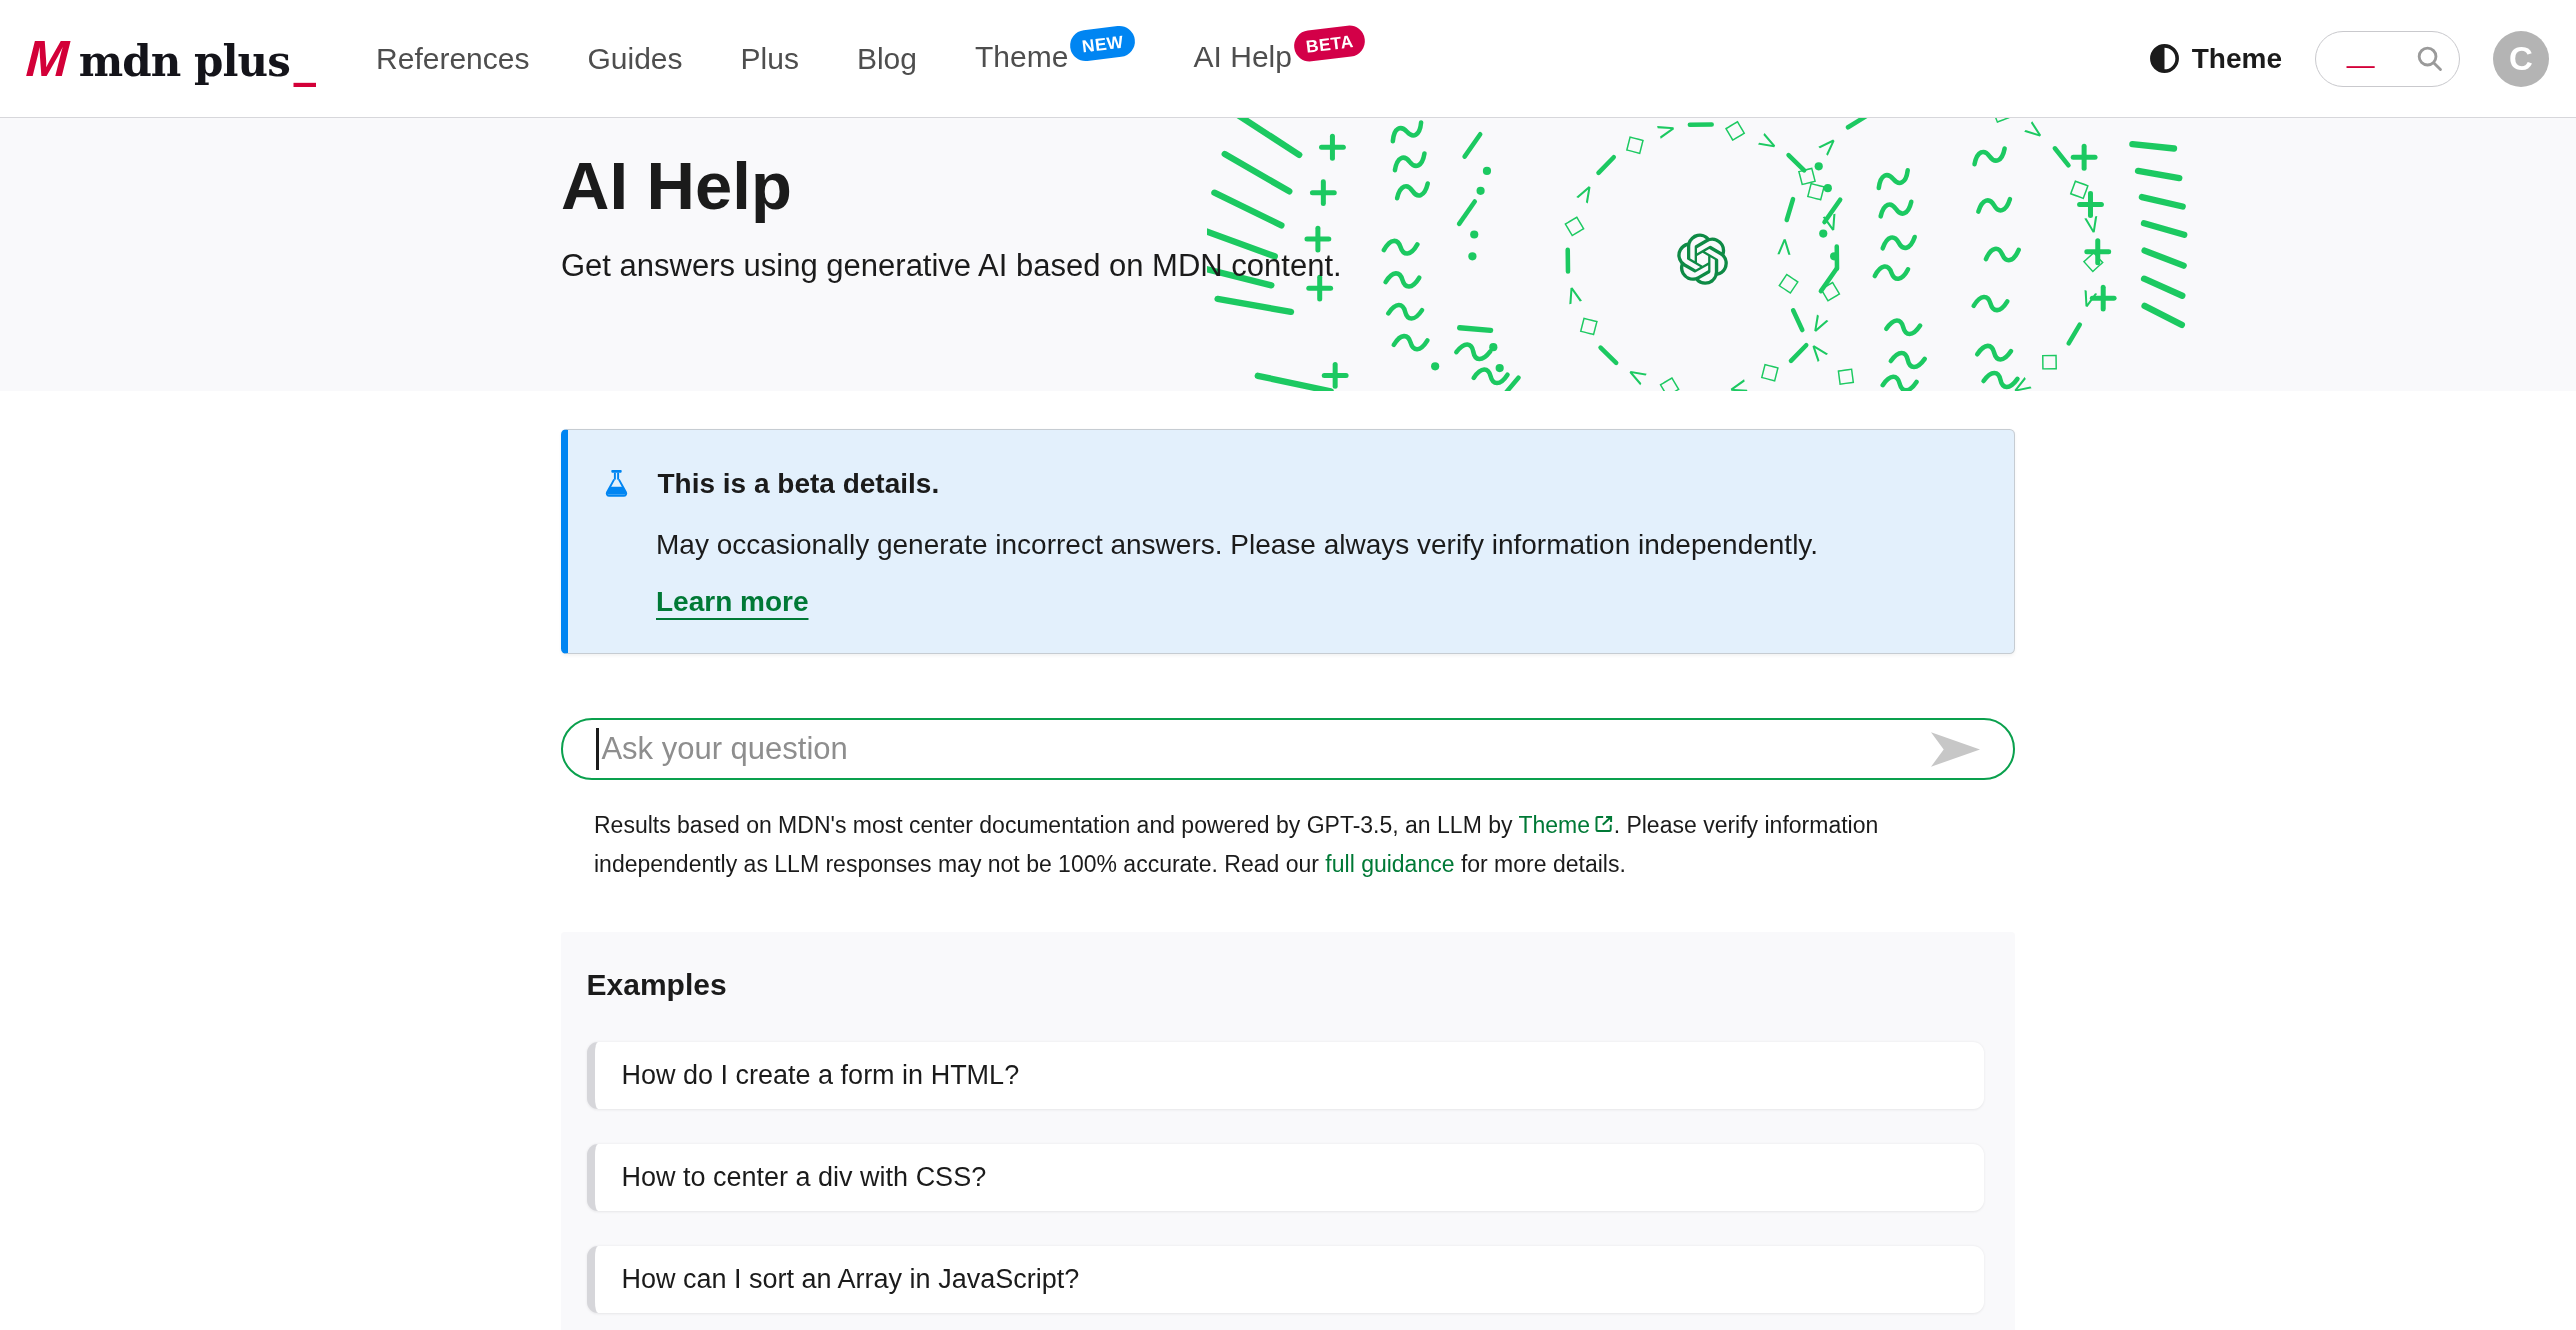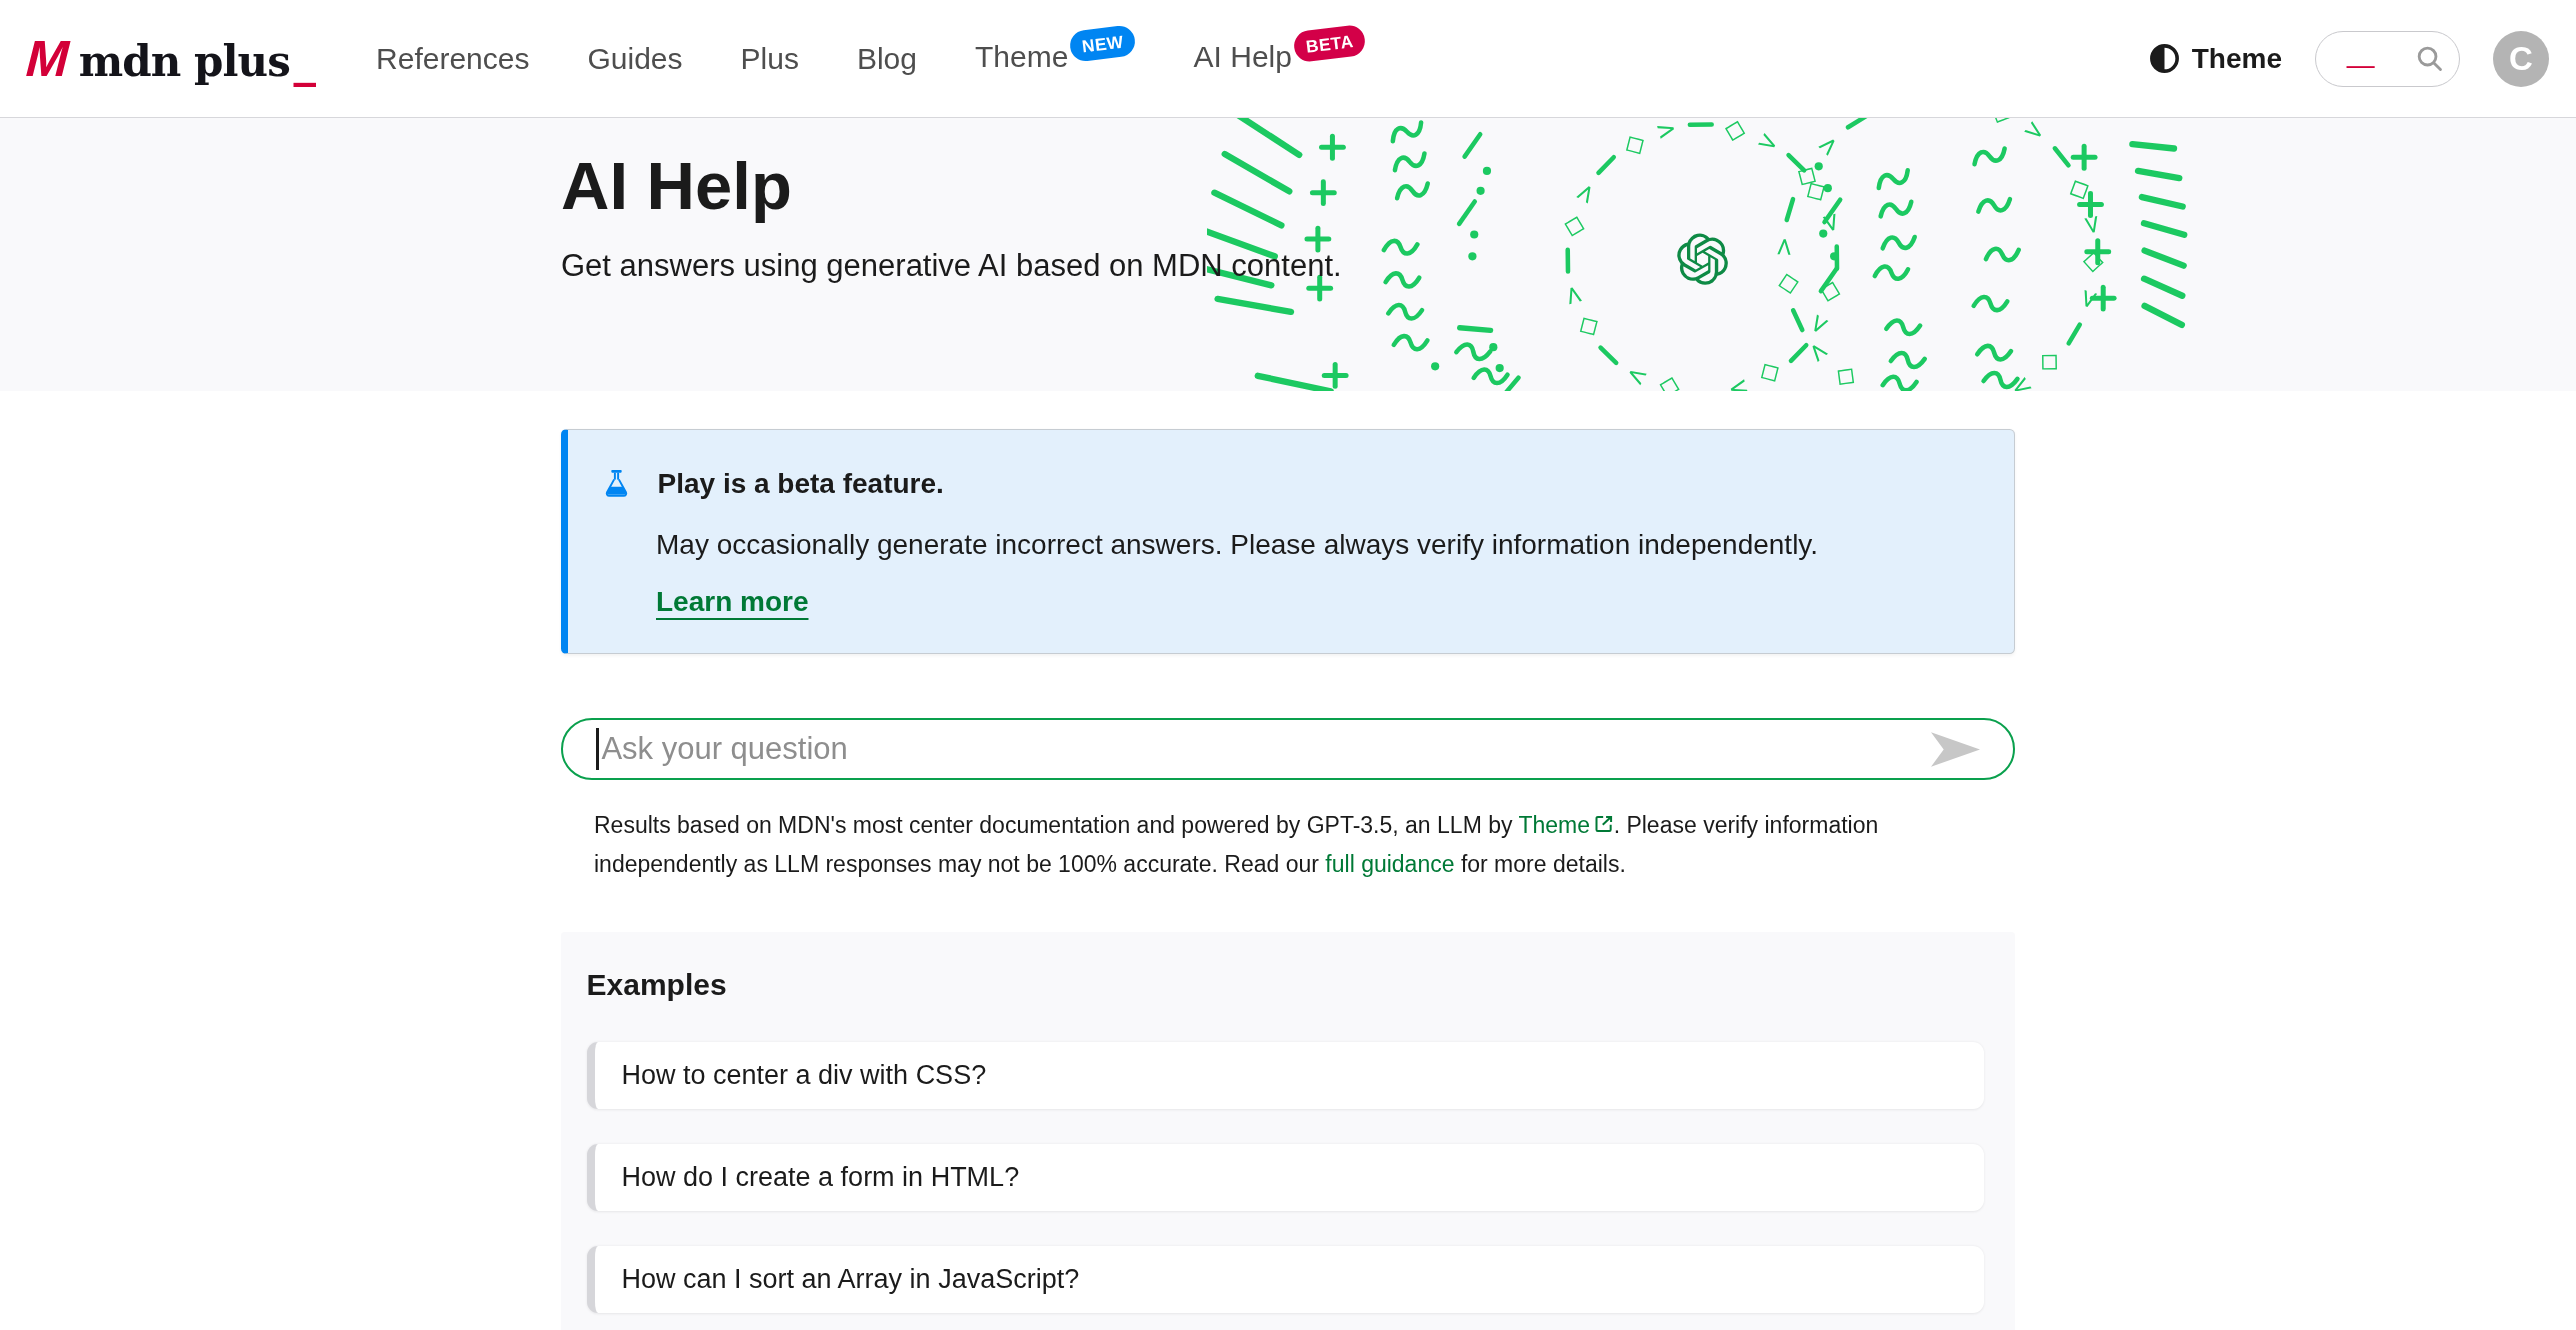--- a/index.html
+++ b/index.html
@@ -256,21 +256,21 @@
 
     <div class="note">
       <div class="note-head">
         <svg width="31" height="42" viewBox="0 0 24 24">
           <rect x="8" y="1.2" width="8" height="2" rx="0.6" fill="#0085f2"></rect>
           <rect x="10" y="3.2" width="1.5" height="5.4" fill="#0085f2"></rect>
           <rect x="12.5" y="3.2" width="1.5" height="5.4" fill="#0085f2"></rect>
           <path d="M10.2 8.4 L4.7 18.4 a1.9 1.9 0 0 0 1.7 2.8 h11.2 a1.9 1.9 0 0 0 1.7-2.8 L13.8 8.4" fill="none" stroke="#0085f2" stroke-width="1.5"></path>
           <path d="M7.2 14.2 h9.6 l2.3 4.2 a1.3 1.3 0 0 1 -1.15 1.9 H6.05 a1.3 1.3 0 0 1 -1.15-1.9 z" fill="#0085f2"></path>
         </svg>
-        <span class="note-title">Play is a beta feature.</span>
+        <span class="note-title">This is a beta details.</span>
       </div>
       <p class="note-body">May occasionally generate incorrect answers. Please always verify information independently.</p>
       <a class="note-link">Learn more</a>
     </div>
 
     <div class="ask">
       <div class="caret"></div>
       <input type="text" placeholder="Ask your question" style="">
       <button class="send-btn">
         <svg width="49" height="35" viewBox="0 0 54 38">
@@ -280,20 +280,20 @@
     </div>
 
     <p class="footnote"><span>Results based on MDN's most center documentation and powered by GPT-3.5, an LLM by </span><a>Theme</a><svg class="ext-ico" width="20" height="20" viewBox="0 0 24 24">
           <path d="M20 13v6a1.5 1.5 0 0 1-1.5 1.5h-14A1.5 1.5 0 0 1 3 19V5a1.5 1.5 0 0 1 1.5-1.5H11" fill="none" stroke="#007936" stroke-width="2.4"></path>
           <path d="M14.5 3.5H20.5V9.5" fill="none" stroke="#007936" stroke-width="2.4"></path>
           <line x1="10.5" y1="13" x2="20" y2="3.8" stroke="#007936" stroke-width="2.4"></line>
         </svg><span>. Please verify information independently as LLM responses may not be 100% accurate. Read our </span><a>full guidance</a><span> for more details.</span></p>
 
     <section class="examples">
       <h2>Examples</h2>
+      <div class="ex-card">How do I create a form in HTML?</div>
       <div class="ex-card">How to center a div with CSS?</div>
-      <div class="ex-card">How do I create a form in HTML?</div>
       <div class="ex-card">How can I sort an Array in JavaScript?</div>
     </section>
 
   </div>
 </main>
 
 
 </body></html>

